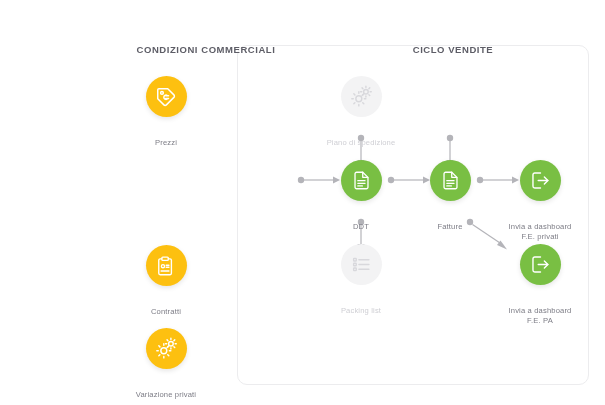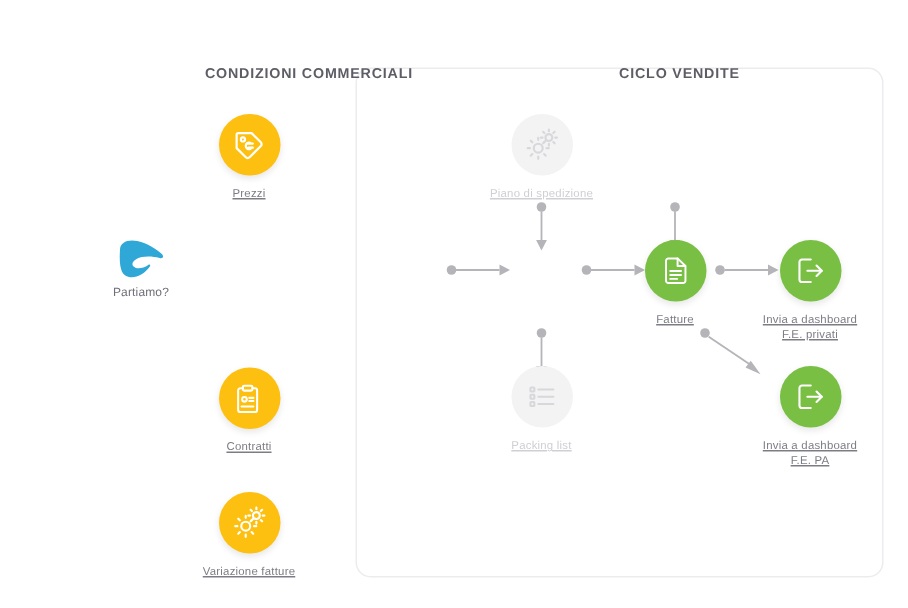--- a/index.html
+++ b/index.html
@@ -42,26 +42,25 @@
     width:41px;height:41px;border-radius:50%;
     margin:0 auto;
     display:flex;align-items:center;justify-content:center;
     box-sizing:border-box;
   }
   .bubble svg{display:block;}
   .b-orange{background:#fdc010;box-shadow:0 2px 5px rgba(0,0,0,.10);}
   .b-green{background:#79bf43;box-shadow:0 2px 5px rgba(0,0,0,.10);}
   .b-dim{background:#f3f3f4;}
   .node-label{
-    margin-top:7px;
+    margin-top:21px;
     font-size:7.6px;
     color:#7c7c85;
     line-height:10px;
     letter-spacing:.15px;
-    text-decoration:underline;
   }
   .node.dim .node-label{color:#cfcfd4;}
 
   
   .conn{position:absolute;}
   .conn svg{display:block;overflow:visible;}
 
   
   #partiamo{position:absolute;left:63px;top:160px;width:62px;text-align:center;}
   #partiamo .logo{height:26px;display:flex;align-items:center;justify-content:center;}
@@ -129,35 +128,20 @@
 
   <div class="conn" style="left:466px;top:218px;">
     <svg width="52" height="36" viewBox="0 0 52 36">
       <circle cx="4" cy="4" r="3.2" fill="#b4b4b9"></circle>
       <line x1="6.5" y1="6.5" x2="37" y2="27" stroke="#b4b4b9" stroke-width="1.2"></line>
       <path d="M32.5 24.5 L41 31 L34 25.5 L37.5 30 Z" fill="#b4b4b9"></path>
       <path d="M31 27 L41 31.5 L34.5 22.5 Z" fill="#b4b4b9"></path>
     </svg>
   </div>
 
-  <div id="partiamo">
-    <div class="logo">
-      <svg width="34" height="26" viewBox="0 0 34 26">
-        <path d="M3 6.5 C3 1.6 8.2 -0.6 14.5 0.7 C21.5 2.2 27 6.2 30.5 9
-                 C32.6 10.7 31.8 12.6 29.4 12.0
-                 C24.6 10.8 18.2 10.4 14.0 12.6
-                 C10.6 14.4 10.3 17.6 13.6 18.6
-                 C16.0 19.3 19.2 18.4 21.8 16.6
-                 C22.8 15.9 23.6 16.6 22.9 17.6
-                 C19.6 22.4 13.8 25.6 9.0 24.6
-                 C4.2 23.6 2.2 19.2 3 6.5 Z" fill="#2fa8d8"></path>
-      </svg>
-    </div>
-    <div class="plabel">Partiamo?</div>
-  </div>
 
   <div class="node" style="left:121px;top:76px;">
     <div class="bubble b-orange">
       <svg width="22" height="22" viewBox="0 0 24 24" fill="none" stroke="#ffffff" stroke-width="1.6" stroke-linecap="round" stroke-linejoin="round">
         <path d="M20.6 12.4 L12.4 20.6 a1.9 1.9 0 0 1-2.7 0 L3 13.9 V4.2 a1.2 1.2 0 0 1 1.2-1.2 h9.7 l6.7 6.7 a1.9 1.9 0 0 1 0 2.7z"></path>
         <circle cx="7.6" cy="7.6" r="1.5"></circle>
         <path d="M13.2 10.2 a2.4 2.4 0 1 0 0 4.2 M11.6 10.6 h3.2 M11.6 13.6 h3.2"></path>
       </svg>
     </div>
     <div class="node-label">Prezzi</div>
@@ -182,39 +166,51 @@
     <div class="bubble b-orange">
       <svg width="23" height="23" viewBox="0 0 24 24" fill="none" stroke="#ffffff" stroke-width="1.5" stroke-linecap="round" stroke-linejoin="round">
         <circle cx="9.2" cy="14.4" r="3.1"></circle>
         <path d="M9.2 8.6 v-1.5 M9.2 21.8 v-1.5 M3.4 14.4 H1.9 M16.5 14.4 H15.0
                  M5.1 10.3 L4.0 9.2 M14.4 19.6 L13.3 18.5 M5.1 18.5 L4.0 19.6 M14.4 9.2 L13.3 10.3"></path>
         <circle cx="16.6" cy="7.0" r="2.4"></circle>
         <path d="M16.6 2.6 v-1.2 M16.6 12.6 v-1.2 M12.2 7.0 H11.0 M22.2 7.0 H21.0
                  M13.5 3.9 L12.6 3.0 M20.6 11.0 L19.7 10.1 M13.5 10.1 L12.6 11.0 M20.6 3.0 L19.7 3.9"></path>
       </svg>
     </div>
-    <div class="node-label">Variazione fatture</div>
+    <div class="node-label">Variazione privati</div>
   </div>
 
   <div class="node dim" style="left:316px;top:76px;">
     <div class="bubble b-dim">
       <svg width="23" height="23" viewBox="0 0 24 24" fill="none" stroke="#d8d8dc" stroke-width="1.5" stroke-linecap="round" stroke-linejoin="round">
         <circle cx="9.2" cy="14.4" r="3.1"></circle>
         <path d="M9.2 8.6 v-1.5 M9.2 21.8 v-1.5 M3.4 14.4 H1.9 M16.5 14.4 H15.0
                  M5.1 10.3 L4.0 9.2 M14.4 19.6 L13.3 18.5 M5.1 18.5 L4.0 19.6 M14.4 9.2 L13.3 10.3"></path>
         <circle cx="16.6" cy="7.0" r="2.4"></circle>
         <path d="M16.6 2.6 v-1.2 M16.6 12.6 v-1.2 M12.2 7.0 H11.0 M22.2 7.0 H21.0
                  M13.5 3.9 L12.6 3.0 M20.6 11.0 L19.7 10.1 M13.5 10.1 L12.6 11.0 M20.6 3.0 L19.7 3.9"></path>
       </svg>
     </div>
     <div class="node-label">Piano di spedizione</div>
   </div>
 
 
 
+  <div class="node" style="left:316px;top:160px;">
+    <div class="bubble b-green">
+      <svg width="21" height="21" viewBox="0 0 24 24" fill="none" stroke="#ffffff" stroke-width="1.5" stroke-linecap="round" stroke-linejoin="round">
+        <path d="M13.4 2.6 H6.4 a1.8 1.8 0 0 0-1.8 1.8 v15.2 a1.8 1.8 0 0 0 1.8 1.8 h11.2 a1.8 1.8 0 0 0 1.8-1.8 V8.4 z"></path>
+        <path d="M13.4 2.6 V8.4 h5.8"></path>
+        <line x1="7.8" y1="12.2" x2="16.0" y2="12.2"></line>
+        <line x1="7.8" y1="15.2" x2="16.0" y2="15.2"></line>
+        <line x1="7.8" y1="18.2" x2="13.0" y2="18.2"></line>
+      </svg>
+    </div>
+    <div class="node-label">DDT</div>
+  </div>
 
   <div class="node" style="left:405px;top:160px;">
     <div class="bubble b-green">
       <svg width="21" height="21" viewBox="0 0 24 24" fill="none" stroke="#ffffff" stroke-width="1.5" stroke-linecap="round" stroke-linejoin="round">
         <path d="M13.4 2.6 H6.4 a1.8 1.8 0 0 0-1.8 1.8 v15.2 a1.8 1.8 0 0 0 1.8 1.8 h11.2 a1.8 1.8 0 0 0 1.8-1.8 V8.4 z"></path>
         <path d="M13.4 2.6 V8.4 h5.8"></path>
         <line x1="7.8" y1="12.2" x2="16.0" y2="12.2"></line>
         <line x1="7.8" y1="15.2" x2="16.0" y2="15.2"></line>
         <line x1="7.8" y1="18.2" x2="13.0" y2="18.2"></line>
       </svg>

